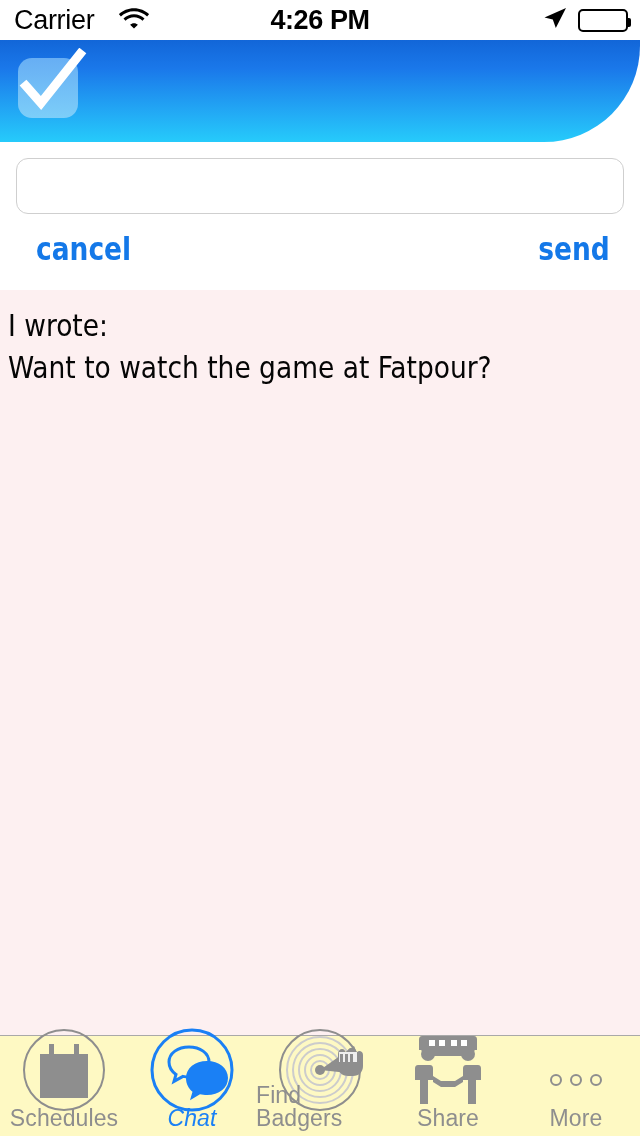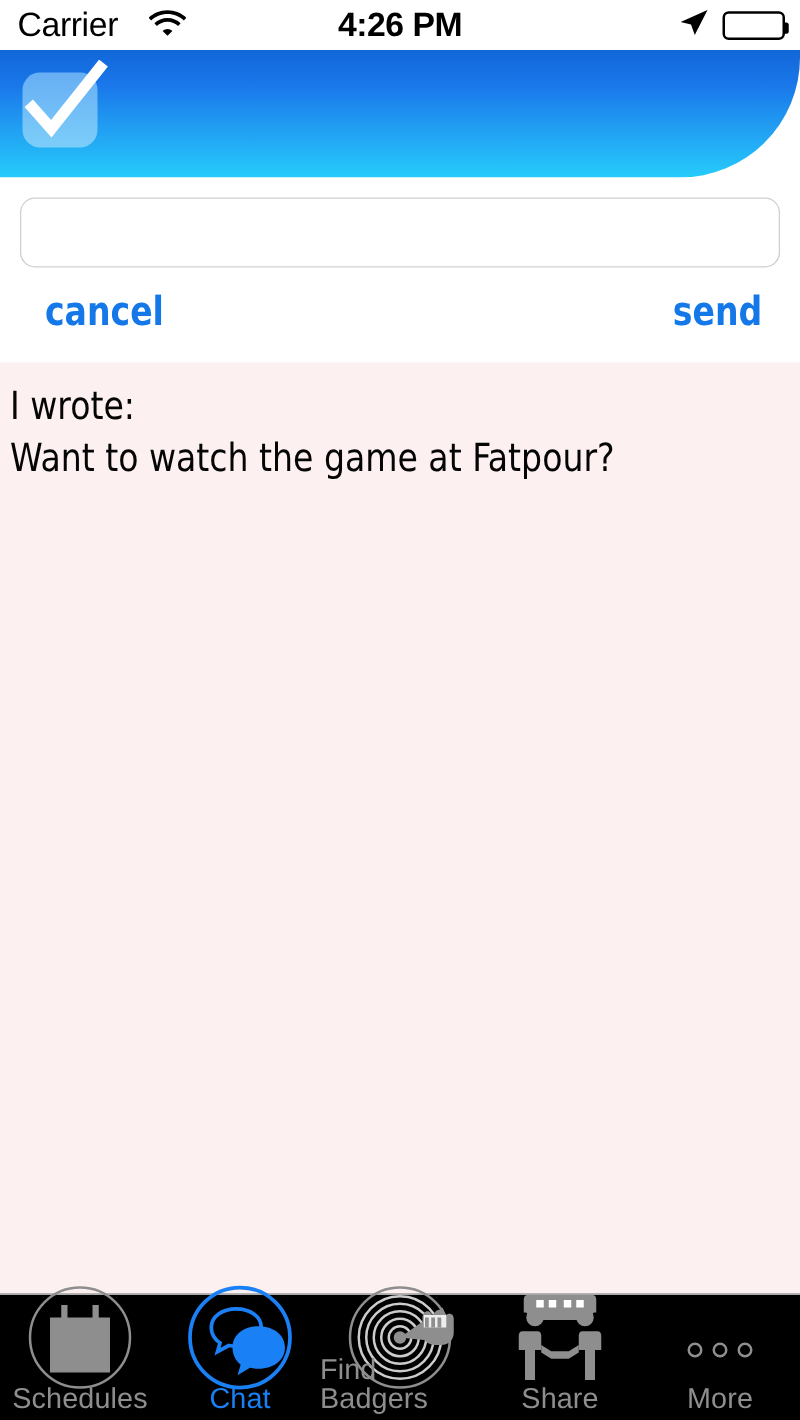--- a/index.html
+++ b/index.html
@@ -129,21 +129,21 @@
     color:#050505;
     white-space:pre-wrap;
     transform:scaleX(0.95);
     transform-origin:left top;
   }
 
   
   .tabbar {
     position:absolute; left:0; bottom:0;
     width:640px; height:101px;
-    background:#000000;
+    background:#fef9c3;
     border-top:1px solid #a9a9a9;
     display:flex;
   }
   .tab {
     position:relative;
     flex:1 1 0;
     height:100px;
     display:flex; flex-direction:column;
     align-items:center; justify-content:flex-end;
     cursor:pointer;
@@ -158,21 +158,21 @@
   .tab-label {
     position:relative;
     z-index:2;
     font-family:"Liberation Sans", sans-serif;
     font-size:23px;
     color:#8e8e8e;
     line-height:1;
     margin-bottom:6px;
     letter-spacing:0.1px;
   }
-  .tab.selected .tab-label { color:#1a80f5; }
+  .tab.selected .tab-label { color:#1a80f5;font-style:italic; }
 
   .tab-more .tab-icon { top:4px; }
 </style>
 </head>
 <body>
 
 <div id="screen">
 
   <div class="statusbar">
     <div class="sb-left">

